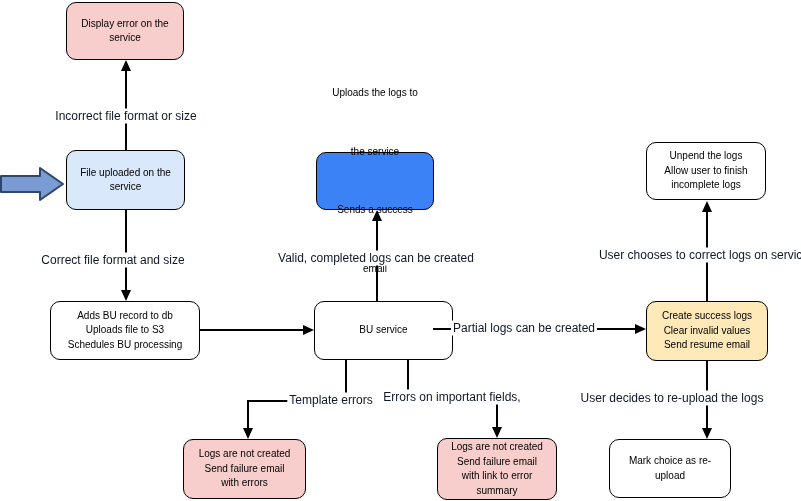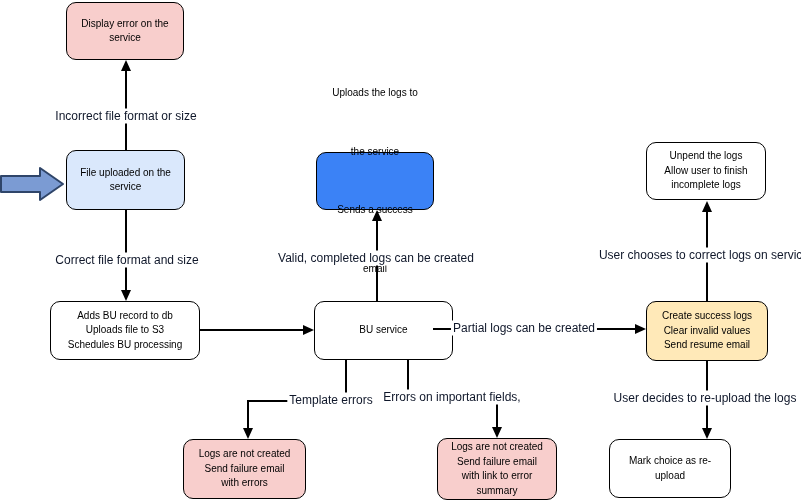--- a/index.html
+++ b/index.html
@@ -127,21 +127,21 @@
   </svg>
 
   <div class="line v" style="left:125px; top:69px; height:81px;"></div>
   <div class="arrow up" style="left:121px; top:60px;"></div>
   <div class="edge-label" style="left:126px; top:116px;">
     <span>Incorrect file format or size</span>
   </div>
 
   <div class="line v" style="left:125px; top:210px; height:81px;"></div>
   <div class="arrow down" style="left:121px; top:290px;"></div>
-  <div class="edge-label" style="left:127px; top:260px;">
+  <div class="edge-label" style="left:113px; top:260px;">
     <span>Correct file format and size</span>
   </div>
 
   <div class="line h" style="left:200px; top:329px; width:104px;"></div>
   <div class="arrow right" style="left:303px; top:325px;"></div>
 
   <div class="line v" style="left:376px; top:219px; height:82px;"></div>
   <div class="arrow up" style="left:372px; top:210px;"></div>
   <div class="edge-label" style="left:376px; top:258px;">
     <span>Valid, completed logs can be created</span>
@@ -154,21 +154,21 @@
   </div>
 
   <div class="line v" style="left:706px; top:210px; height:91px;"></div>
   <div class="arrow up" style="left:702px; top:201px;"></div>
   <div class="edge-label" style="left:704px; top:255px;">
     <span>User chooses to correct logs on service</span>
   </div>
 
   <div class="line v" style="left:706px; top:361px; height:68px;"></div>
   <div class="arrow down" style="left:702px; top:428px;"></div>
-  <div class="edge-label" style="left:705px; top:398px;">
+  <div class="edge-label" style="left:672px; top:398px;">
     <span>User decides to re-upload the logs</span>
   </div>
 
   <div class="line v" style="left:345px; top:360px; height:41px;"></div>
   <div class="line h" style="left:247px; top:400px; width:100px;"></div>
   <div class="line v" style="left:247px; top:400px; height:29px;"></div>
   <div class="arrow down" style="left:243px; top:428px;"></div>
   <div class="edge-label" style="left:331px; top:400px;">
     <span>Template errors</span>
   </div>

